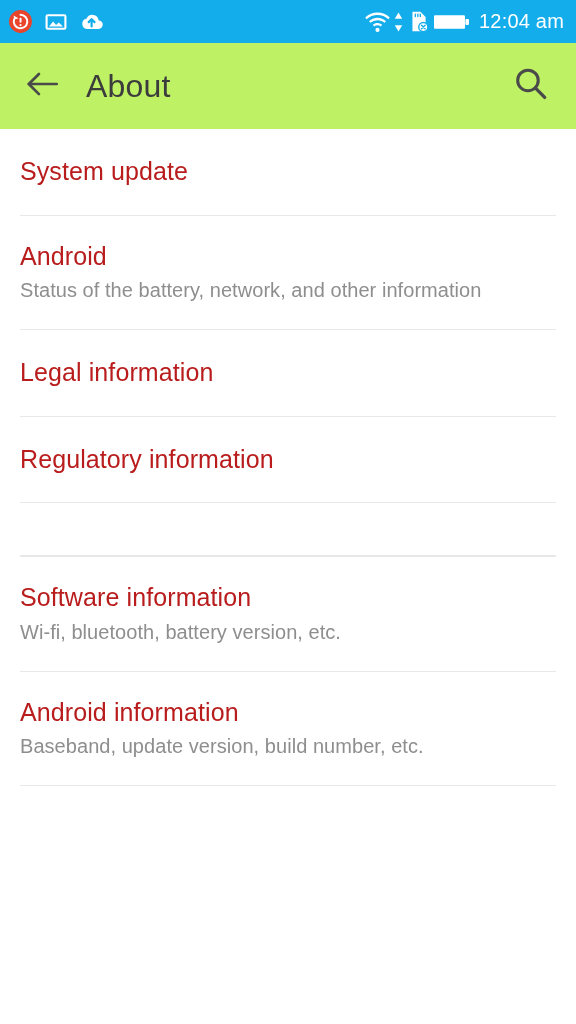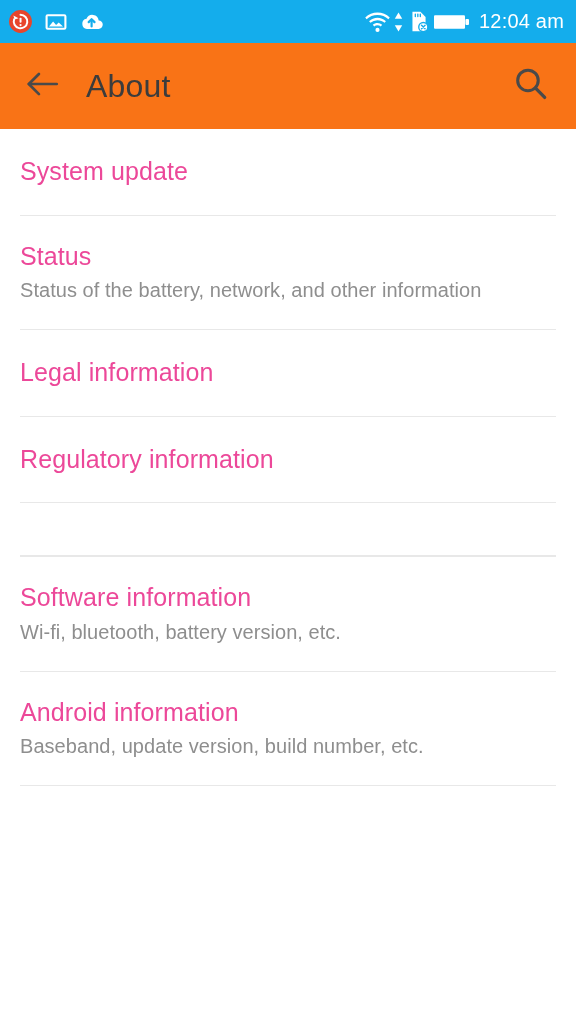--- a/index.html
+++ b/index.html
@@ -27,21 +27,21 @@
     color:#ffffff;
     font-size:20px;
     letter-spacing:0.2px;
     margin-left:6px;
     white-space:nowrap;
   }
 
   
   .action-bar{
     height:86px;
-    background:#f97316;
+    background:#bef264;
     display:flex;
     align-items:center;
     padding:0 22px 0 20px;
   }
   .back-btn{
     width:44px; height:44px;
     display:flex; align-items:center; justify-content:center;
     flex:0 0 auto;
     cursor:pointer;
   }
@@ -70,21 +70,21 @@
     padding:0 20px;
     cursor:pointer;
   }
   .li-inner{
     padding:26px 0 26px 0;
     min-height:50px;
   }
   .li-title{
     font-size:25px;
     font-weight:400;
-    color:#ec4899;
+    color:#b91c1c;
     line-height:1.18;
     letter-spacing:0.1px;
   }
   .li-sub{
     font-size:20px;
     color:#8e8e8e;
     line-height:1.25;
     margin-top:7px;
     letter-spacing:0.05px;
   }
@@ -198,21 +198,21 @@
 
   <div class="list-item no-sub">
     <div class="li-inner">
       <div class="li-title">System update</div>
     </div>
   </div>
   <div class="divider"></div>
 
   <div class="list-item">
     <div class="li-inner">
-      <div class="li-title">Status</div>
+      <div class="li-title">Android</div>
       <div class="li-sub">Status of the battery, network, and other information</div>
     </div>
   </div>
   <div class="divider"></div>
 
   <div class="list-item no-sub">
     <div class="li-inner">
       <div class="li-title">Legal information</div>
     </div>
   </div>

